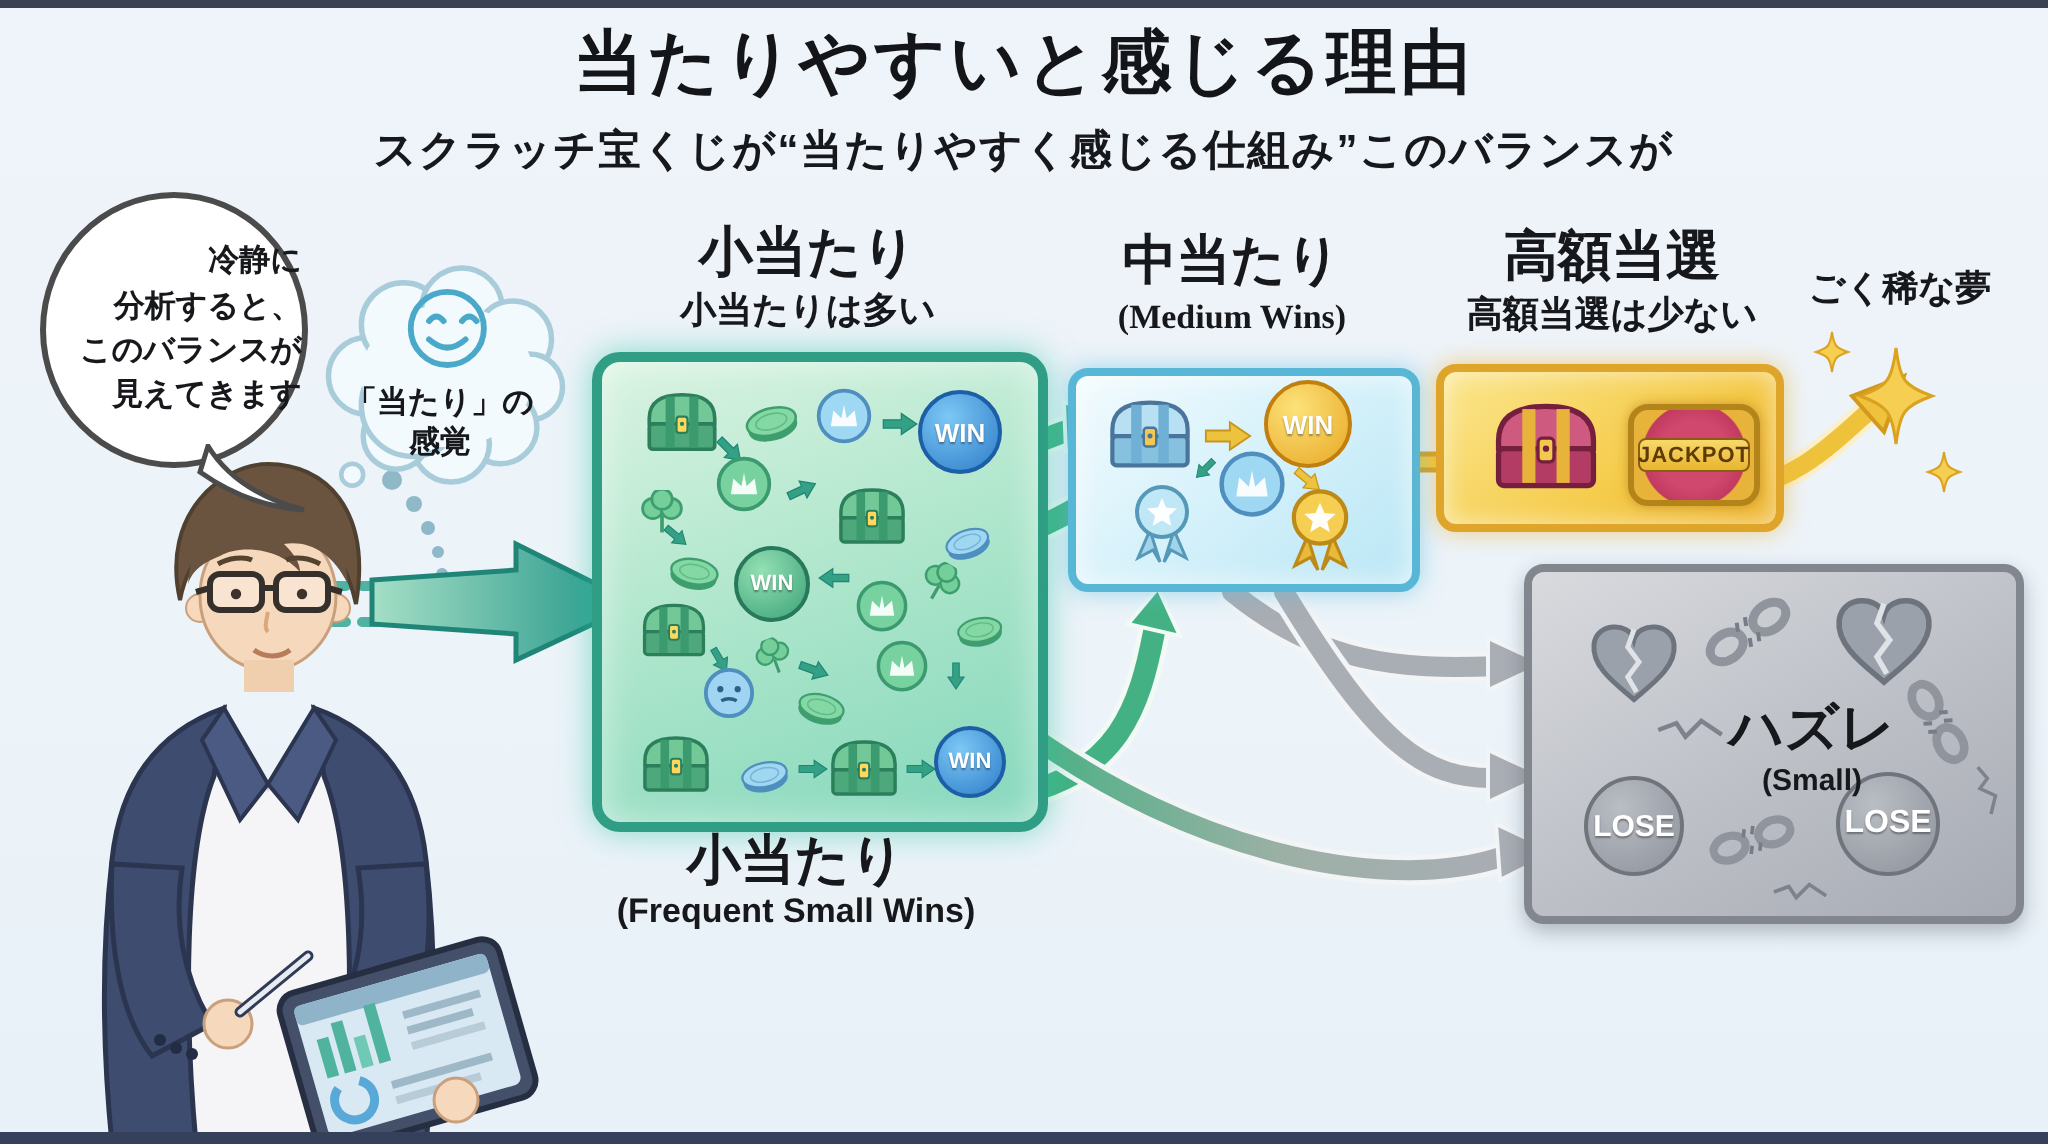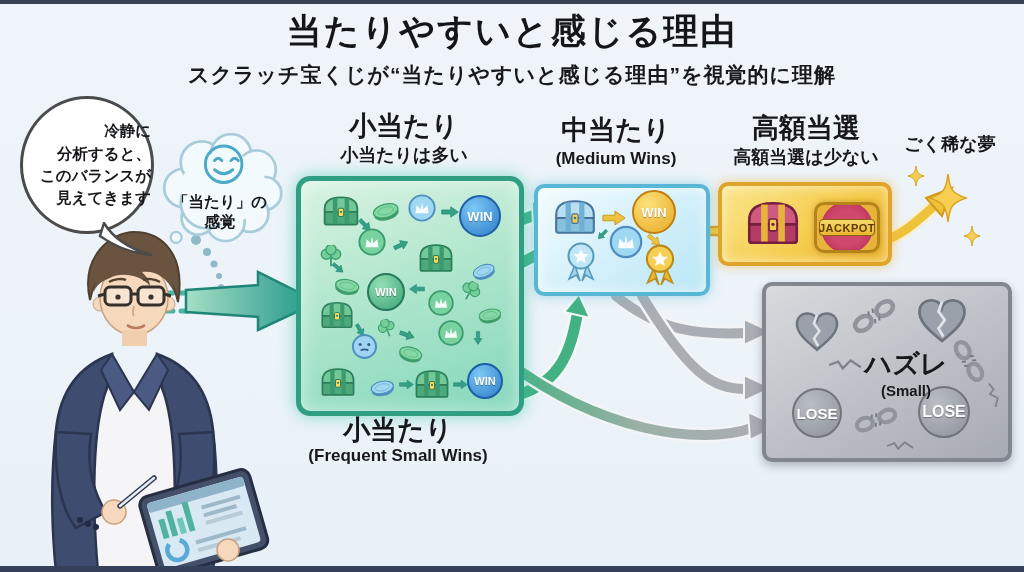--- a/index.html
+++ b/index.html
@@ -10,21 +10,21 @@
   .edge-strip{ position:absolute; left:0; width:1024px; z-index:9; }
   .edge-strip.top{ top:0; height:4px; background:#3a4150; }
   .edge-strip.bottom{ bottom:0; height:6px; background:#35405a; }
 
   .hdr{ position:absolute; left:0; top:8px; width:1024px; text-align:center; z-index:4; }
   .hdr .t{ font-size:35px; font-weight:800; letter-spacing:2px; color:#141519; }
   .hdr .s{ font-size:21px; font-weight:800; margin-top:6px; letter-spacing:1px; }
 
   .col-label{ position:absolute; text-align:center; z-index:4; }
   .col-label .a{ font-size:27px; font-weight:800; line-height:1.1; }
-  .col-label .b{ font-size:17px; font-weight:700; line-height:1.25; margin-top:2px; }
+  .col-label .b{ font-size:17px; font-weight:700; line-height:1.25; margin-top:2px;font-family:Liberation Serif, serif; }
   .col-label .b.jp{ font-size:18px; }
 
   .panel{ position:absolute; border-radius:14px; z-index:3; }
   .panel .icon{ position:absolute; }
   .panel .icon svg{ display:block; width:100%; height:100%; }
   #panel-small{ left:296px; top:176px; width:228px; height:240px;
     background:linear-gradient(160deg,#d9f3e1 0%,#a8e4c9 55%,#84d7bc 100%);
     border:5px solid #2f9e85; box-shadow:0 0 16px rgba(46,196,160,.55), inset 0 0 18px rgba(255,255,255,.55); }
   #panel-medium{ left:534px; top:184px; width:176px; height:112px;
     background:linear-gradient(140deg,#f2fbfe 0%,#d2f0fa 55%,#b9e6f5 100%);
@@ -69,21 +69,21 @@
   .conclusion .conc-line:nth-child(2){ padding-left:44px; }
 </style>
 </head>
 <body>
 
 <div class="stage">
   <div class="edge-strip top"></div>
 
   <div class="hdr">
     <div class="t">当たりやすいと感じる理由</div>
-    <div class="s">スクラッチ宝くじが“当たりやすいと感じる理由”を視覚的に理解</div>
+    <div class="s">スクラッチ宝くじが“当たりやすく感じる仕組み”このバランスが</div>
   </div>
 
   <div class="col-label" style="left:298px; top:112px; width:212px;">
     <div class="a">小当たり</div>
     <div class="b jp">小当たりは多い</div>
   </div>
   <div class="col-label" style="left:522px; top:116px; width:188px;">
     <div class="a">中当たり</div>
     <div class="b">(Medium Wins)</div>
   </div>

